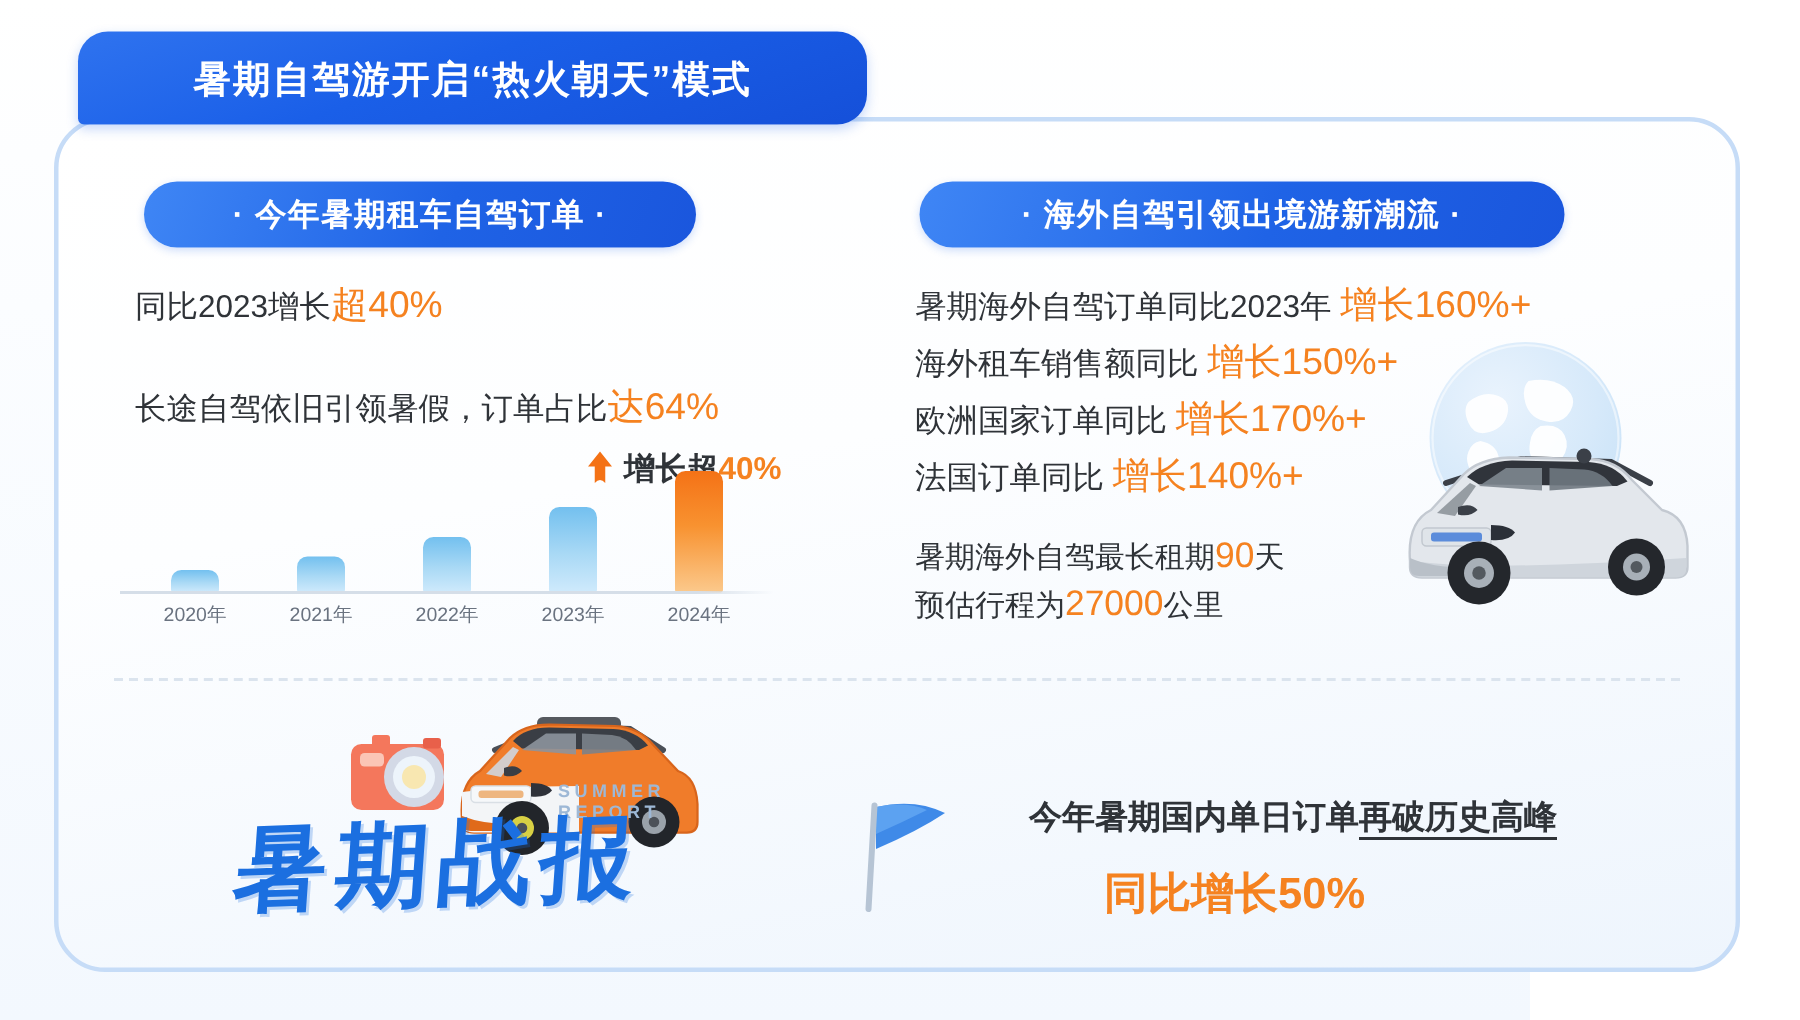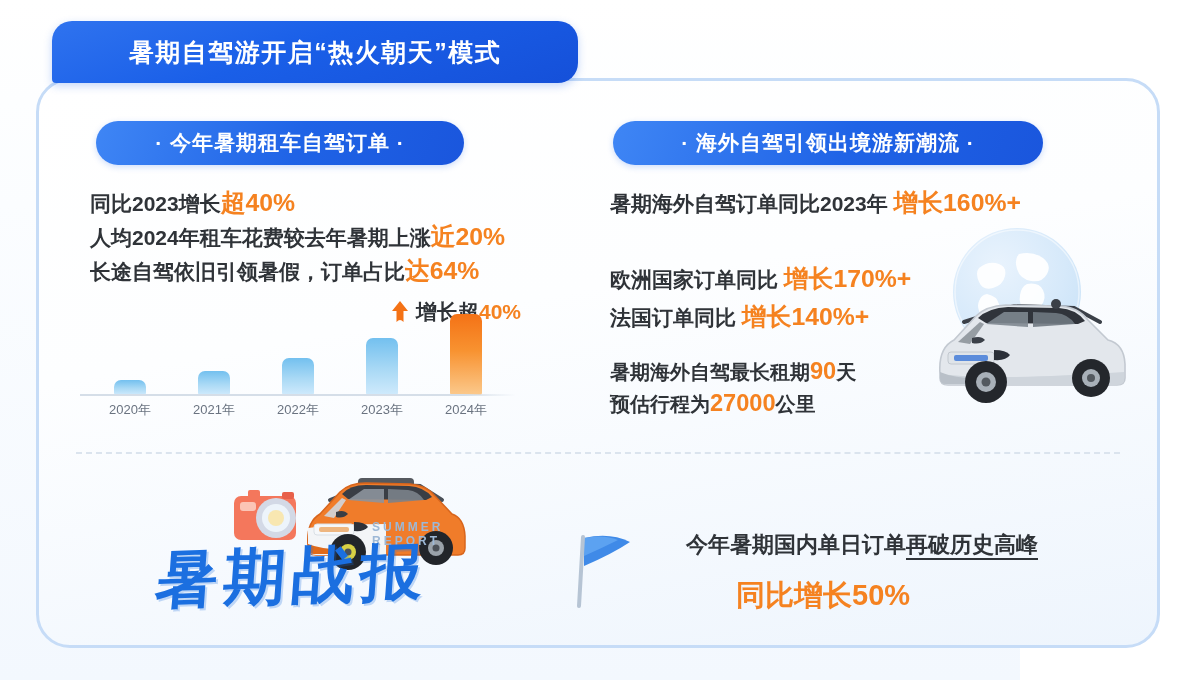--- a/index.html
+++ b/index.html
@@ -59,21 +59,21 @@
     letter-spacing: 1px; white-space: nowrap;
   }
   .pill-left  { left: 96px;  top: 121px; width: 368px; }
   .pill-right { left: 613px; top: 121px; width: 430px; }
 
   
   .statline {
     position: absolute;
     white-space: nowrap;
     color: #2f3338;
-    font-weight: bold;
+    font-weight: normal;
   }
   .hl { color: #f58220; }
   .hl-big { color: #f58220; font-size: 1.18em; }
 
   
   .l1 { left: 90px; top: 186px; font-size: 21px; }
   .l2 { left: 90px; top: 220px; font-size: 21px; }
   .l3 { left: 90px; top: 254px; font-size: 21px; }
 
   
@@ -203,24 +203,24 @@
 
   <div class="pill pill-right">
     <span class="pill-text">· 海外自驾引领出境游新潮流 ·</span>
   </div>
 
   <div class="pill pill-left">
     <span class="pill-text">· 今年暑期租车自驾订单 ·</span>
   </div>
 
   <div class="statline l1"><span>同比2023增长</span><span class="hl-big">超40%</span></div>
-  <div class="statline l2"><span>人均2024年租车花费较去年暑期上涨</span><span class="hl-big">近20%</span></div>
   <div class="statline l3"><span>长途自驾依旧引领暑假，订单占比</span><span class="hl-big">达64%</span></div>
 
   <div class="statline r1"><span>暑期海外自驾订单同比2023年 </span><span class="hl-big">增长160%+</span></div>
+  <div class="statline r2"><span>海外租车销售额同比 </span><span class="hl-big">增长150%+</span></div>
   <div class="statline r3"><span>欧洲国家订单同比 </span><span class="hl-big">增长170%+</span></div>
   <div class="statline r4"><span>法国订单同比 </span><span class="hl-big">增长140%+</span></div>
   <div class="statline r5"><span>暑期海外自驾最长租期</span><span class="hl-big">90</span><span>天</span></div>
   <div class="statline r6"><span>预估行程为</span><span class="hl-big">27000</span><span>公里</span></div>
 
   <div class="callout">
     <span>
       <svg class="arrow-up" viewBox="0 0 20 24">
         <path d="M10 1 L18 11 L13.5 11 L13.5 22 Q10 18 6.5 22 L6.5 11 L2 11 Z" fill="#f47216"></path>
       </svg>

